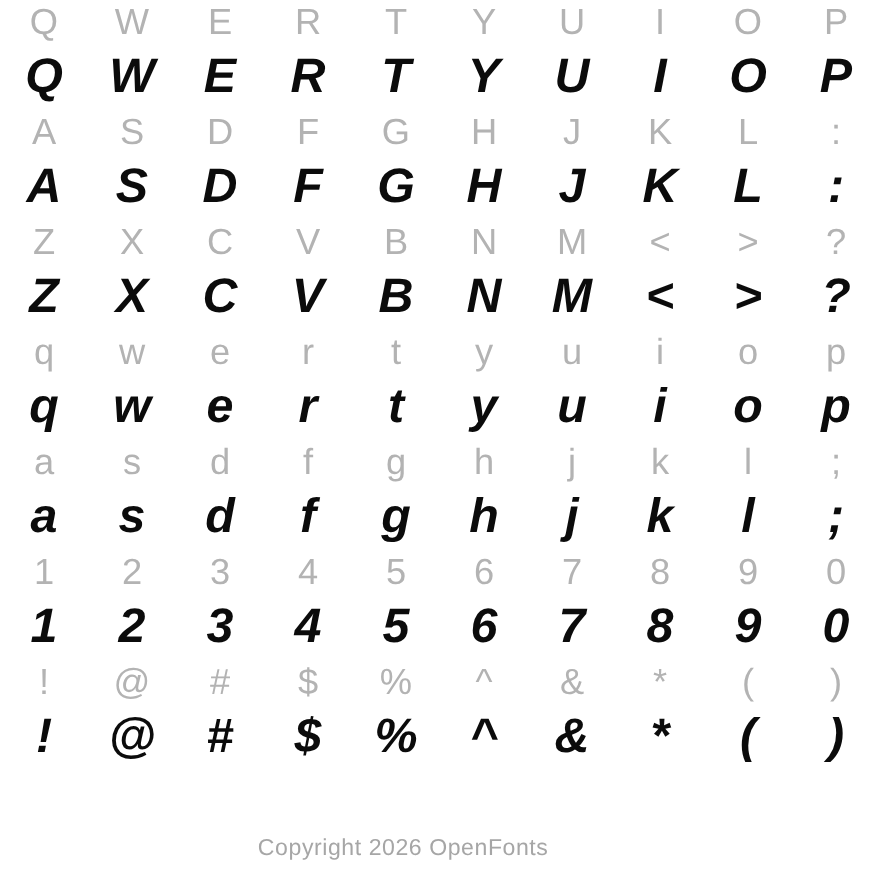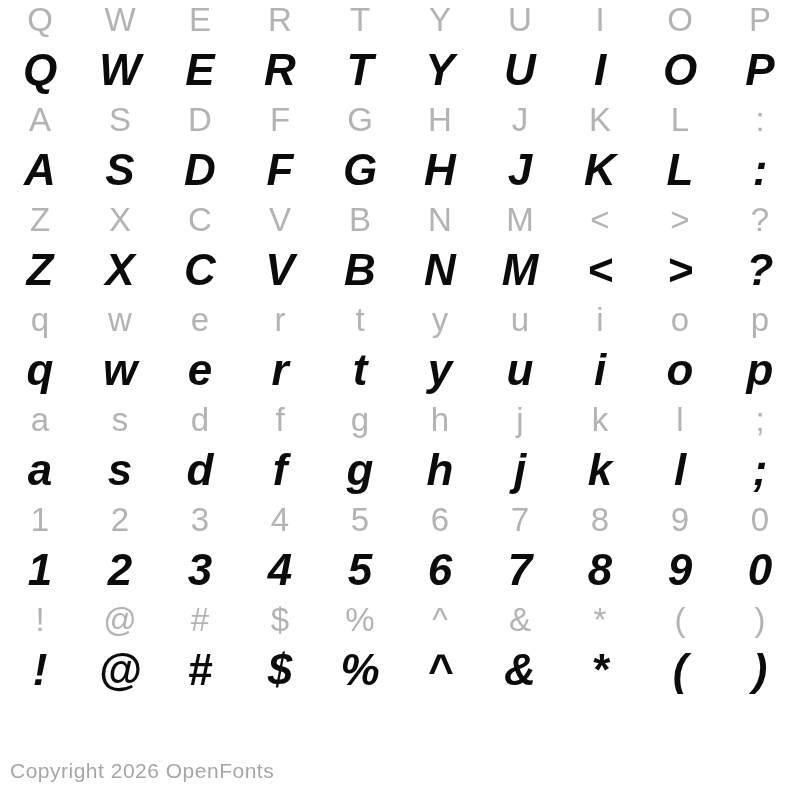--- a/index.html
+++ b/index.html
@@ -48,21 +48,21 @@
     font-size: 44px;
     font-weight: 700;
     font-style: italic;
     color: var(--bold-glyph, #0b0b0b);
   }
   .footer {
     position: absolute;
     left: 0;
     right: 0;
     top: 755px;
-    text-align: left;
+    text-align: center;
     padding-right: 77px;
     font-size: 21px;
     line-height: 32px;
     font-weight: 400;
     color: var(--copyright, #a6a6a6);
     letter-spacing: 0.5px;
     margin-left: 10px;
   }
 </style>
 </head>

